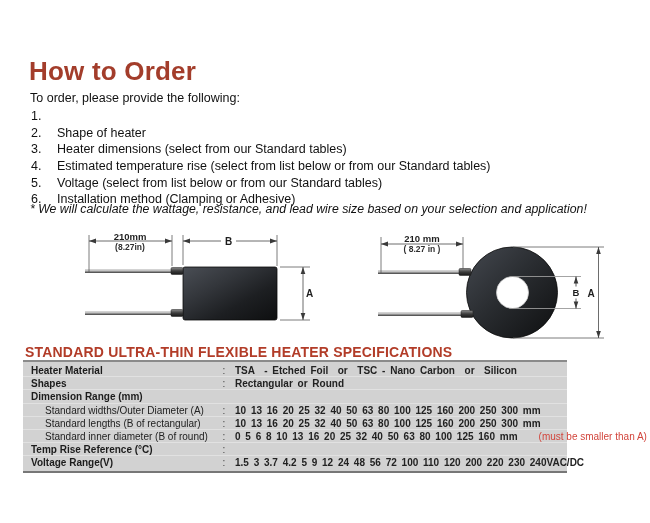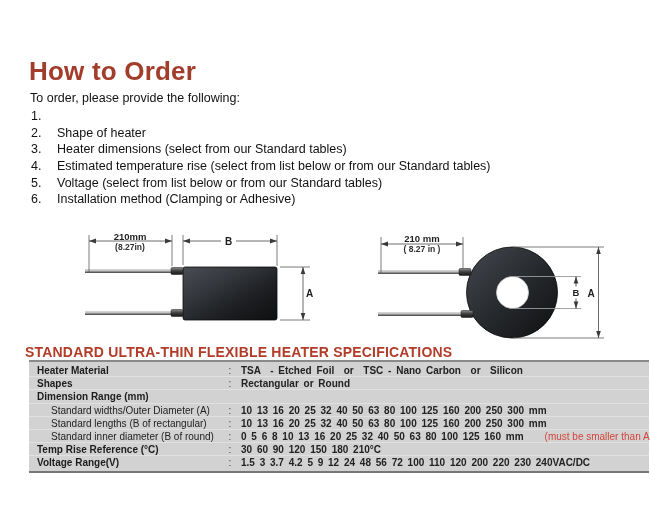--- a/index.html
+++ b/index.html
@@ -25,21 +25,21 @@
   .step .num{flex:0 0 26px;}
   .note{
     position:absolute;left:30px;top:202px;font-size:12.3px;font-style:italic;color:#111;
   }
   .diagrams{position:absolute;left:0;top:228px;width:650px;height:116px;}
   .spec-title{
     position:absolute;left:25px;top:344px;font-size:14px;font-weight:bold;
     color:var(--spec_title);letter-spacing:0.2px;
   }
   .spec-table{
-    position:absolute;left:29px;top:360px;width:620px;
+    position:absolute;left:23px;top:360px;width:544px;
     background:var(--table_bg);
     border-top:2px solid var(--table_border);
     border-bottom:2px solid #777;
     padding:2px 0 1px 0;
   }
   .trow{display:flex;height:13.2px;align-items:center;padding-left:8px;font-size:10px;color:#222;}
   .trow + .trow{box-shadow:0 -1px 0 rgba(255,255,255,0.35);}
   .tlabel{flex:0 0 188px;white-space:nowrap;}
   .tlabel.bold{font-weight:bold;color:#1c1c1c;}
   .tlabel.indent{padding-left:14px;}
@@ -78,20 +78,21 @@
     <div class="step">
       <span class="num">5.</span>
       <span class="txt">Voltage (select from list below or from our Standard tables)</span>
     </div>
     <div class="step">
       <span class="num">6.</span>
       <span class="txt">Installation method (Clamping or Adhesive)</span>
     </div>
   </div>
 
+  <p class="note">* We will calculate the wattage, resistance, and lead wire size based on your selection and application!</p>
 
   <svg class="diagrams" width="650" height="116" viewBox="0 0 650 116">
     <defs>
       <linearGradient id="gradHeater" x1="0" y1="0" x2="1" y2="1">
         <stop offset="0" stop-color="#4a4e55"></stop>
         <stop offset="0.35" stop-color="#33363b"></stop>
         <stop offset="0.65" stop-color="#1d1f22"></stop>
         <stop offset="1" stop-color="#0e0f10"></stop>
       </linearGradient>
       <linearGradient id="gradDonut" x1="0" y1="0" x2="1" y2="1">
@@ -230,21 +231,20 @@
     </div>
     <div class="trow">
       <span class="tlabel indent">Standard inner diameter (B of round)</span>
       <span class="tcolon">:</span>
       <span class="tval">0 5 6 8 10 13 16 20 25 32 40 50 63 80 100 125 160 mm</span>
       <span class="tnote">(must be smaller than A)</span>
     </div>
     <div class="trow">
       <span class="tlabel bold">Temp Rise Reference (°C)</span>
       <span class="tcolon">:</span>
-      <span class="tval">30 60 90 120 150 180 210°C</span>
     </div>
     <div class="trow">
       <span class="tlabel bold">Voltage Range(V)</span>
       <span class="tcolon">:</span>
       <span class="tval">1.5 3 3.7 4.2 5 9 12 24 48 56 72 100 110 120 200 220 230 240VAC/DC</span>
     </div>
   </div>
 
 </div>
 

